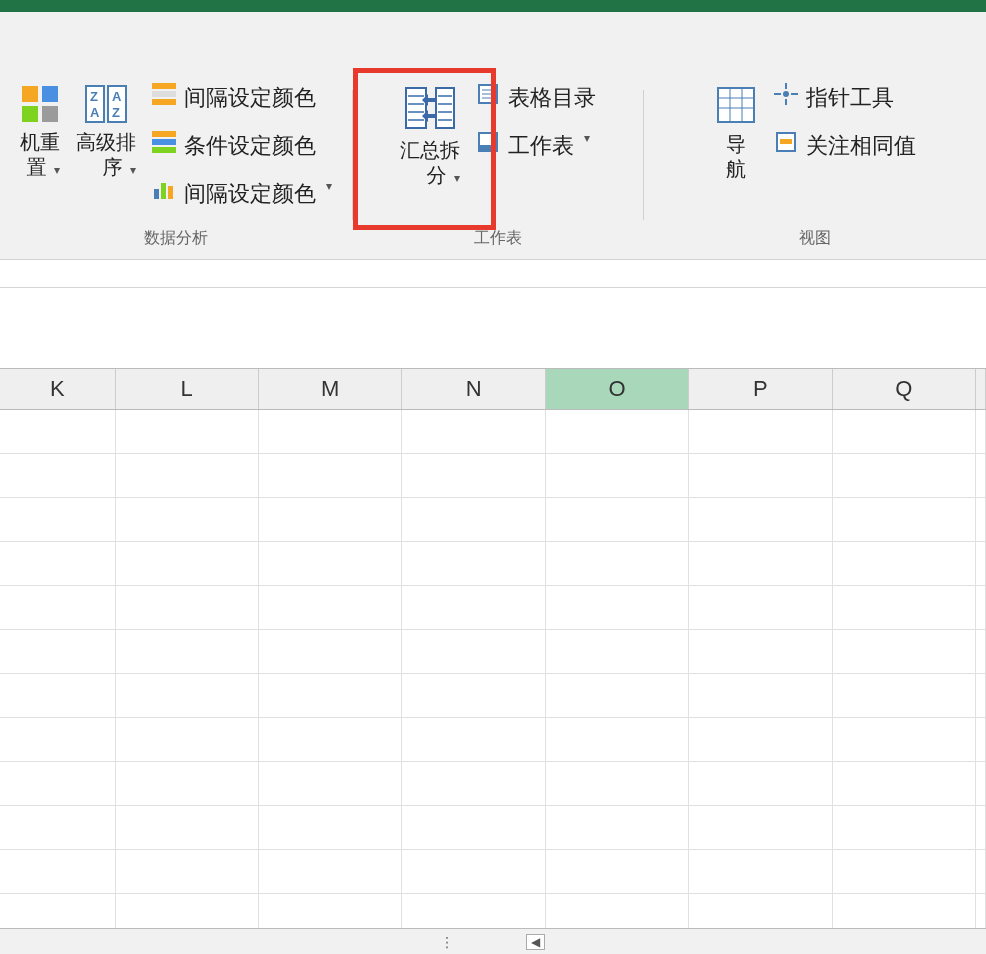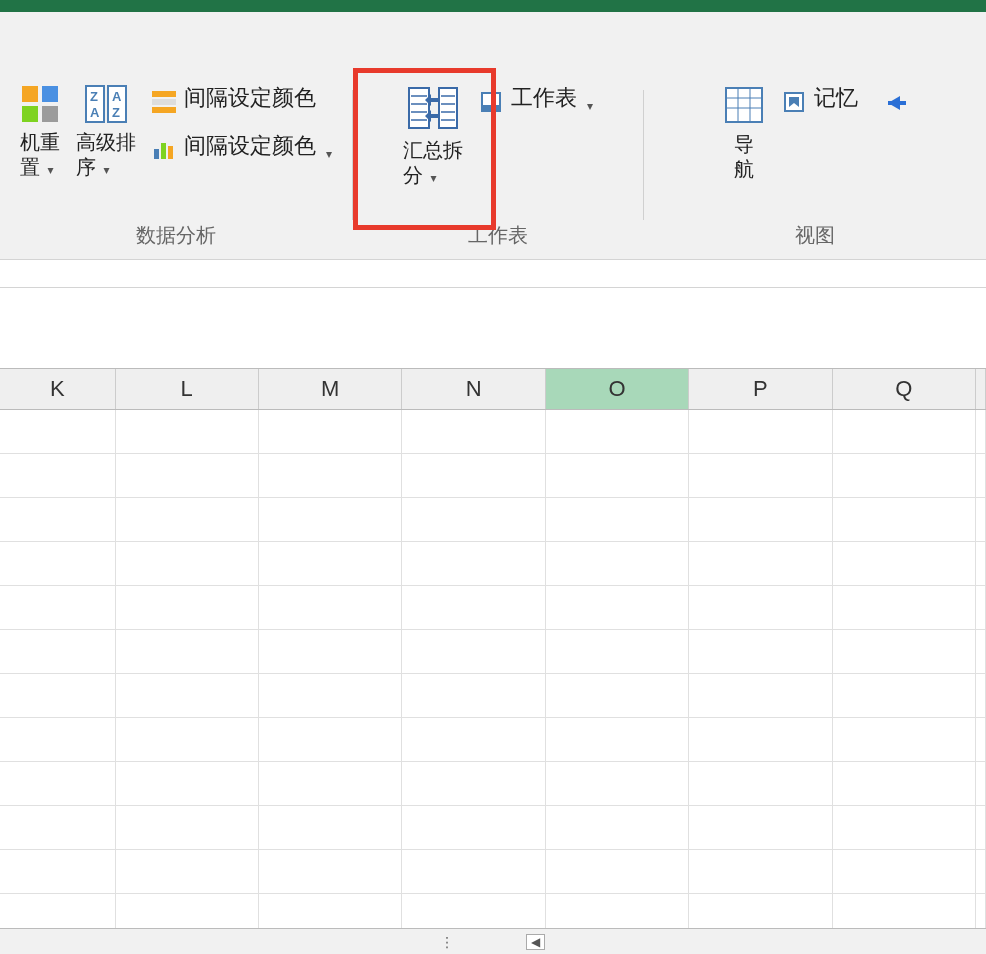--- a/index.html
+++ b/index.html
@@ -40,52 +40,52 @@
     align-items: flex-start;
     gap: 4px;
   }
   .group-divider {
     width: 1px;
     height: 130px;
     background: #d0d0d0;
     margin-top: 10px;
   }
   .group-label {
-    font-size: 20px;
+    font-size: 16px;
     color: #666;
     position: absolute;
     bottom: 10px;
     left: 50%;
     transform: translateX(-50%);
     white-space: nowrap;
   }
   .big-btn {
     display: flex;
     flex-direction: column;
     align-items: center;
     justify-content: flex-start;
     padding: 4px 6px;
     cursor: pointer;
     gap: 6px;
   }
   .big-btn .label {
     font-size: 20px;
     color: #222;
-    text-align: left;
+    text-align: right;
     line-height: 1.25;
     white-space: pre;
   }
   .icon-box {
     display: inline-flex;
     align-items: center;
     justify-content: center;
   }
   .small-row {
     display: flex;
-    align-items: flex-end;
+    align-items: flex-start;
     gap: 8px;
     padding: 3px 6px;
     cursor: pointer;
     font-size: 22px;
     color: #222;
     white-space: nowrap;
   }
   .small-stack {
     display: flex;
     flex-direction: column;
@@ -216,20 +216,30 @@
         <div class="small-stack">
           <div class="small-row">
             <span class="icon-box">
               <svg width="24" height="22">
                   <rect x="0" y="0" width="24" height="6" fill="#f5a623"></rect>
                   <rect x="0" y="8" width="24" height="6" fill="#ddd"></rect>
                   <rect x="0" y="16" width="24" height="6" fill="#f5a623"></rect>
                 </svg>
             </span>
             <span>间隔设定颜色</span>
+          </div>
+          <div class="small-row">
+            <span class="icon-box">
+              <svg width="24" height="22">
+                  <rect x="0" y="0" width="24" height="6" fill="#f5a623"></rect>
+                  <rect x="0" y="8" width="24" height="6" fill="#4a90e2"></rect>
+                  <rect x="0" y="16" width="24" height="6" fill="#7ed321"></rect>
+                </svg>
+            </span>
+            <span>条件设定颜色</span>
           </div>
           <div class="small-row">
             <span class="icon-box">
               <svg width="24" height="22">
                   <rect x="2" y="10" width="5" height="10" fill="#4a7fb5"></rect>
                   <rect x="9" y="4" width="5" height="16" fill="#7ed321"></rect>
                   <rect x="16" y="7" width="5" height="13" fill="#f5a623"></rect>
                 </svg>
             </span>
             <span>间隔设定颜色</span>
@@ -262,20 +272,31 @@
             </svg>
           </span>
           <span class="label"><span>汇总拆
 分</span> <span class="dropdown-caret">▾</span></span>
         </div>
         <div class="small-stack">
           <div class="small-row">
             <span class="icon-box">
               <svg width="24" height="22">
                   <rect x="3" y="2" width="18" height="18" fill="#fff" stroke="#4a7fb5" stroke-width="2"></rect>
+                  <line x1="6" y1="7" x2="18" y2="7" stroke="#4a7fb5"></line>
+                  <line x1="6" y1="11" x2="18" y2="11" stroke="#4a7fb5"></line>
+                  <line x1="6" y1="15" x2="18" y2="15" stroke="#4a7fb5"></line>
+                </svg>
+            </span>
+            <span>表格目录</span>
+          </div>
+          <div class="small-row">
+            <span class="icon-box">
+              <svg width="24" height="22">
+                  <rect x="3" y="2" width="18" height="18" fill="#fff" stroke="#4a7fb5" stroke-width="2"></rect>
                   <rect x="3" y="14" width="18" height="6" fill="#4a7fb5"></rect>
                 </svg>
             </span>
             <span>工作表</span>
             <span class="dropdown-caret">▾</span>
           </div>
         </div>
       </div>
       <span class="group-label">工作表</span>
     </div>
@@ -294,31 +315,37 @@
               <line x1="28" y1="4" x2="28" y2="38" stroke="#4a7fb5"></line>
             </svg>
           </span>
           <span class="label">导
 航</span>
         </div>
         <div class="small-stack">
           <div class="small-row">
             <span class="icon-box">
               <svg width="24" height="22">
+                  <circle cx="12" cy="11" r="3" fill="#4a7fb5"></circle>
+                  <line x1="12" y1="0" x2="12" y2="6" stroke="#4a7fb5" stroke-width="2"></line>
+                  <line x1="12" y1="16" x2="12" y2="22" stroke="#4a7fb5" stroke-width="2"></line>
+                  <line x1="0" y1="11" x2="7" y2="11" stroke="#4a7fb5" stroke-width="2"></line>
+                  <line x1="17" y1="11" x2="24" y2="11" stroke="#4a7fb5" stroke-width="2"></line>
+                </svg>
+            </span>
+            <span>指针工具</span>
+          </div>
+          <div class="small-row">
+            <span class="icon-box">
+              <svg width="24" height="22">
                   <rect x="3" y="2" width="18" height="18" fill="#fff" stroke="#4a7fb5" stroke-width="2"></rect>
-                  <path d="M7 6 L7 16 L12 12 L17 16 L17 6 Z" fill="#4a7fb5"></path>
-                </svg>
-            </span>
-            <span>记忆</span>
-            <span class="icon-box" style="margin-left:14px;">
-              <svg width="28" height="20">
-                  <polygon points="20,3 8,10 20,17" fill="#2a6fd6"></polygon>
-                  <line x1="8" y1="10" x2="26" y2="10" stroke="#2a6fd6" stroke-width="4"></line>
-                </svg>
-            </span>
+                  <rect x="6" y="8" width="12" height="5" fill="#f5a623"></rect>
+                </svg>
+            </span>
+            <span>关注相同值</span>
           </div>
         </div>
       </div>
       <span class="group-label">视图</span>
     </div>
 
   </div>
 </div>
 
 <div class="formula-gap"></div>

